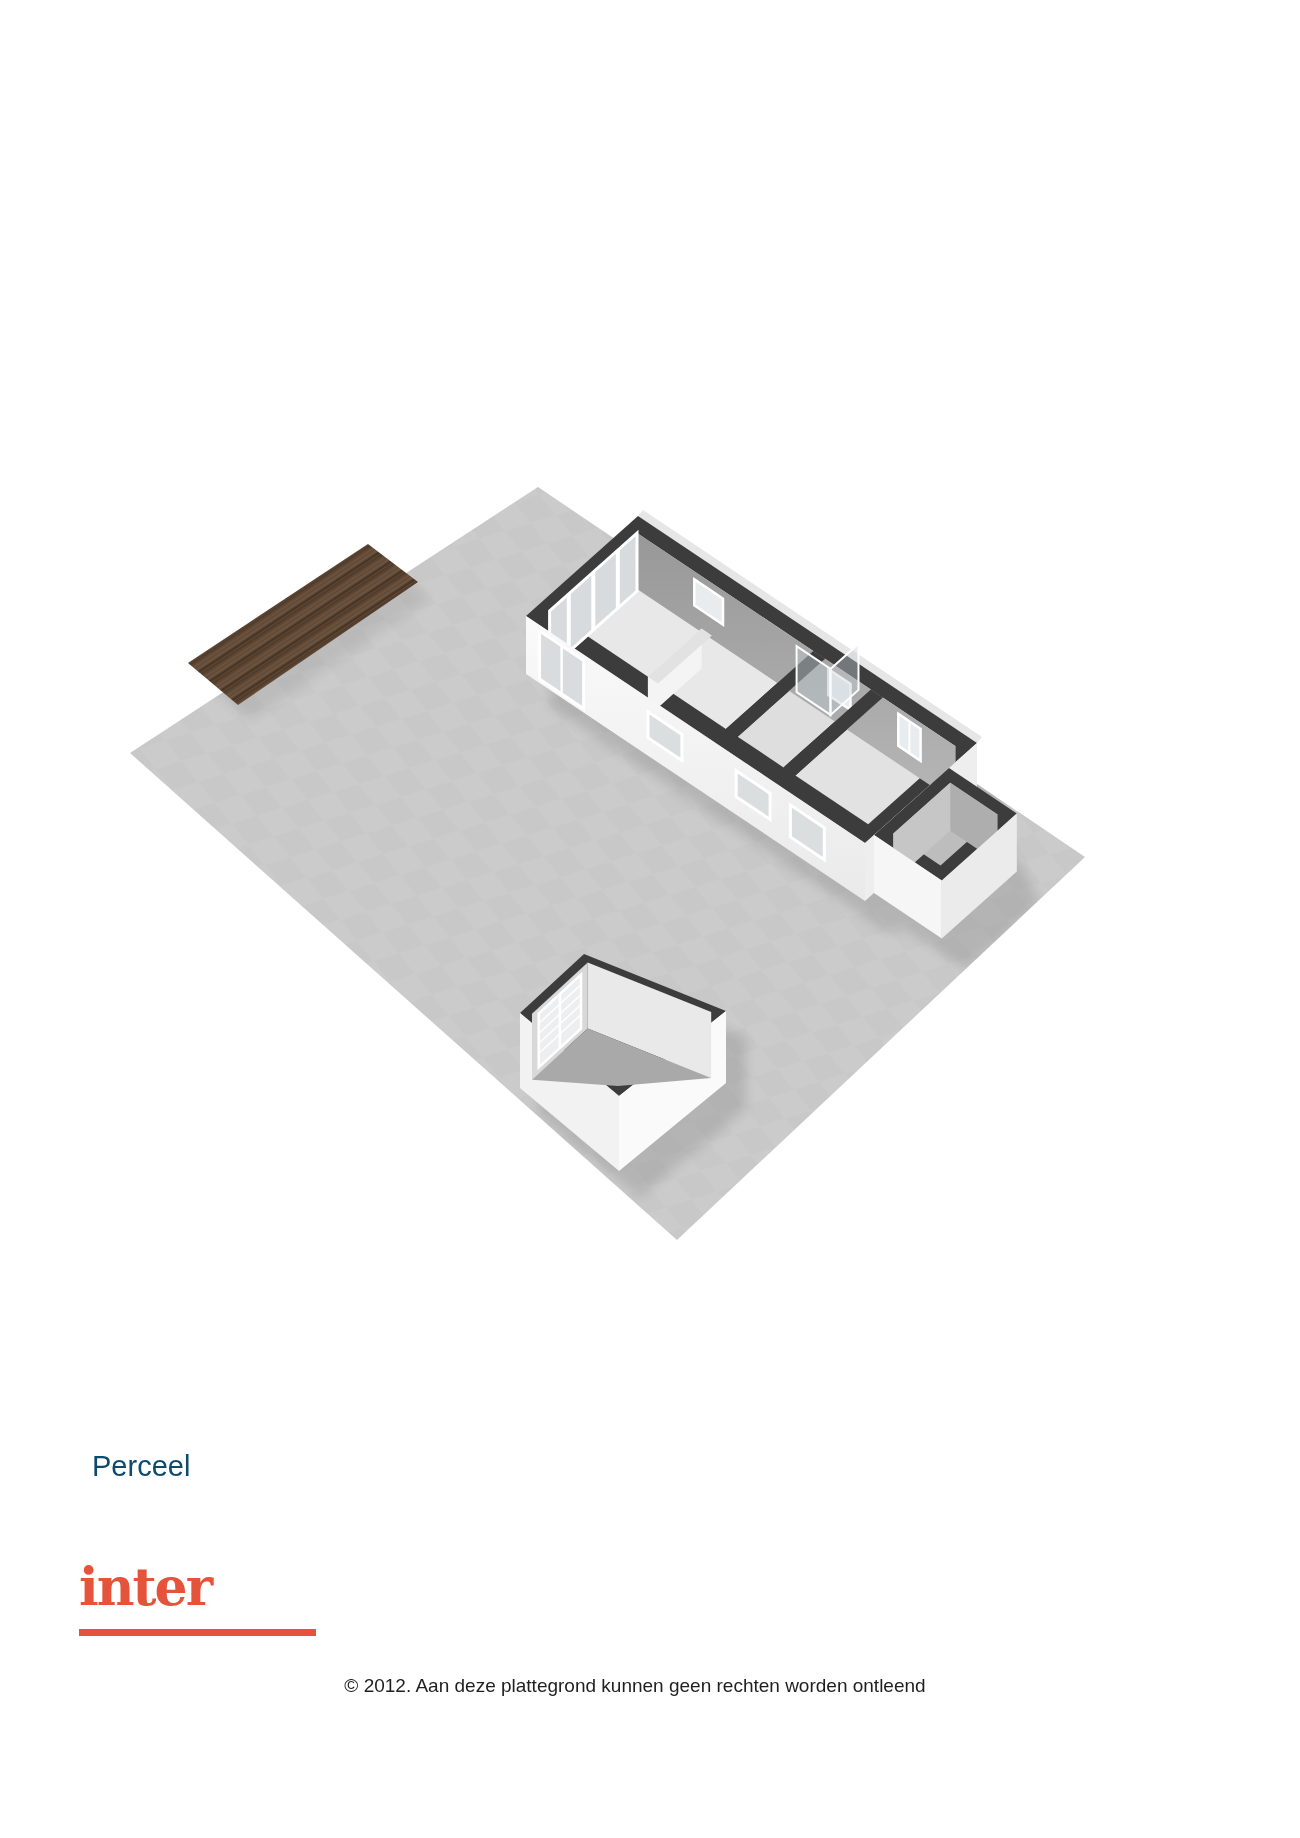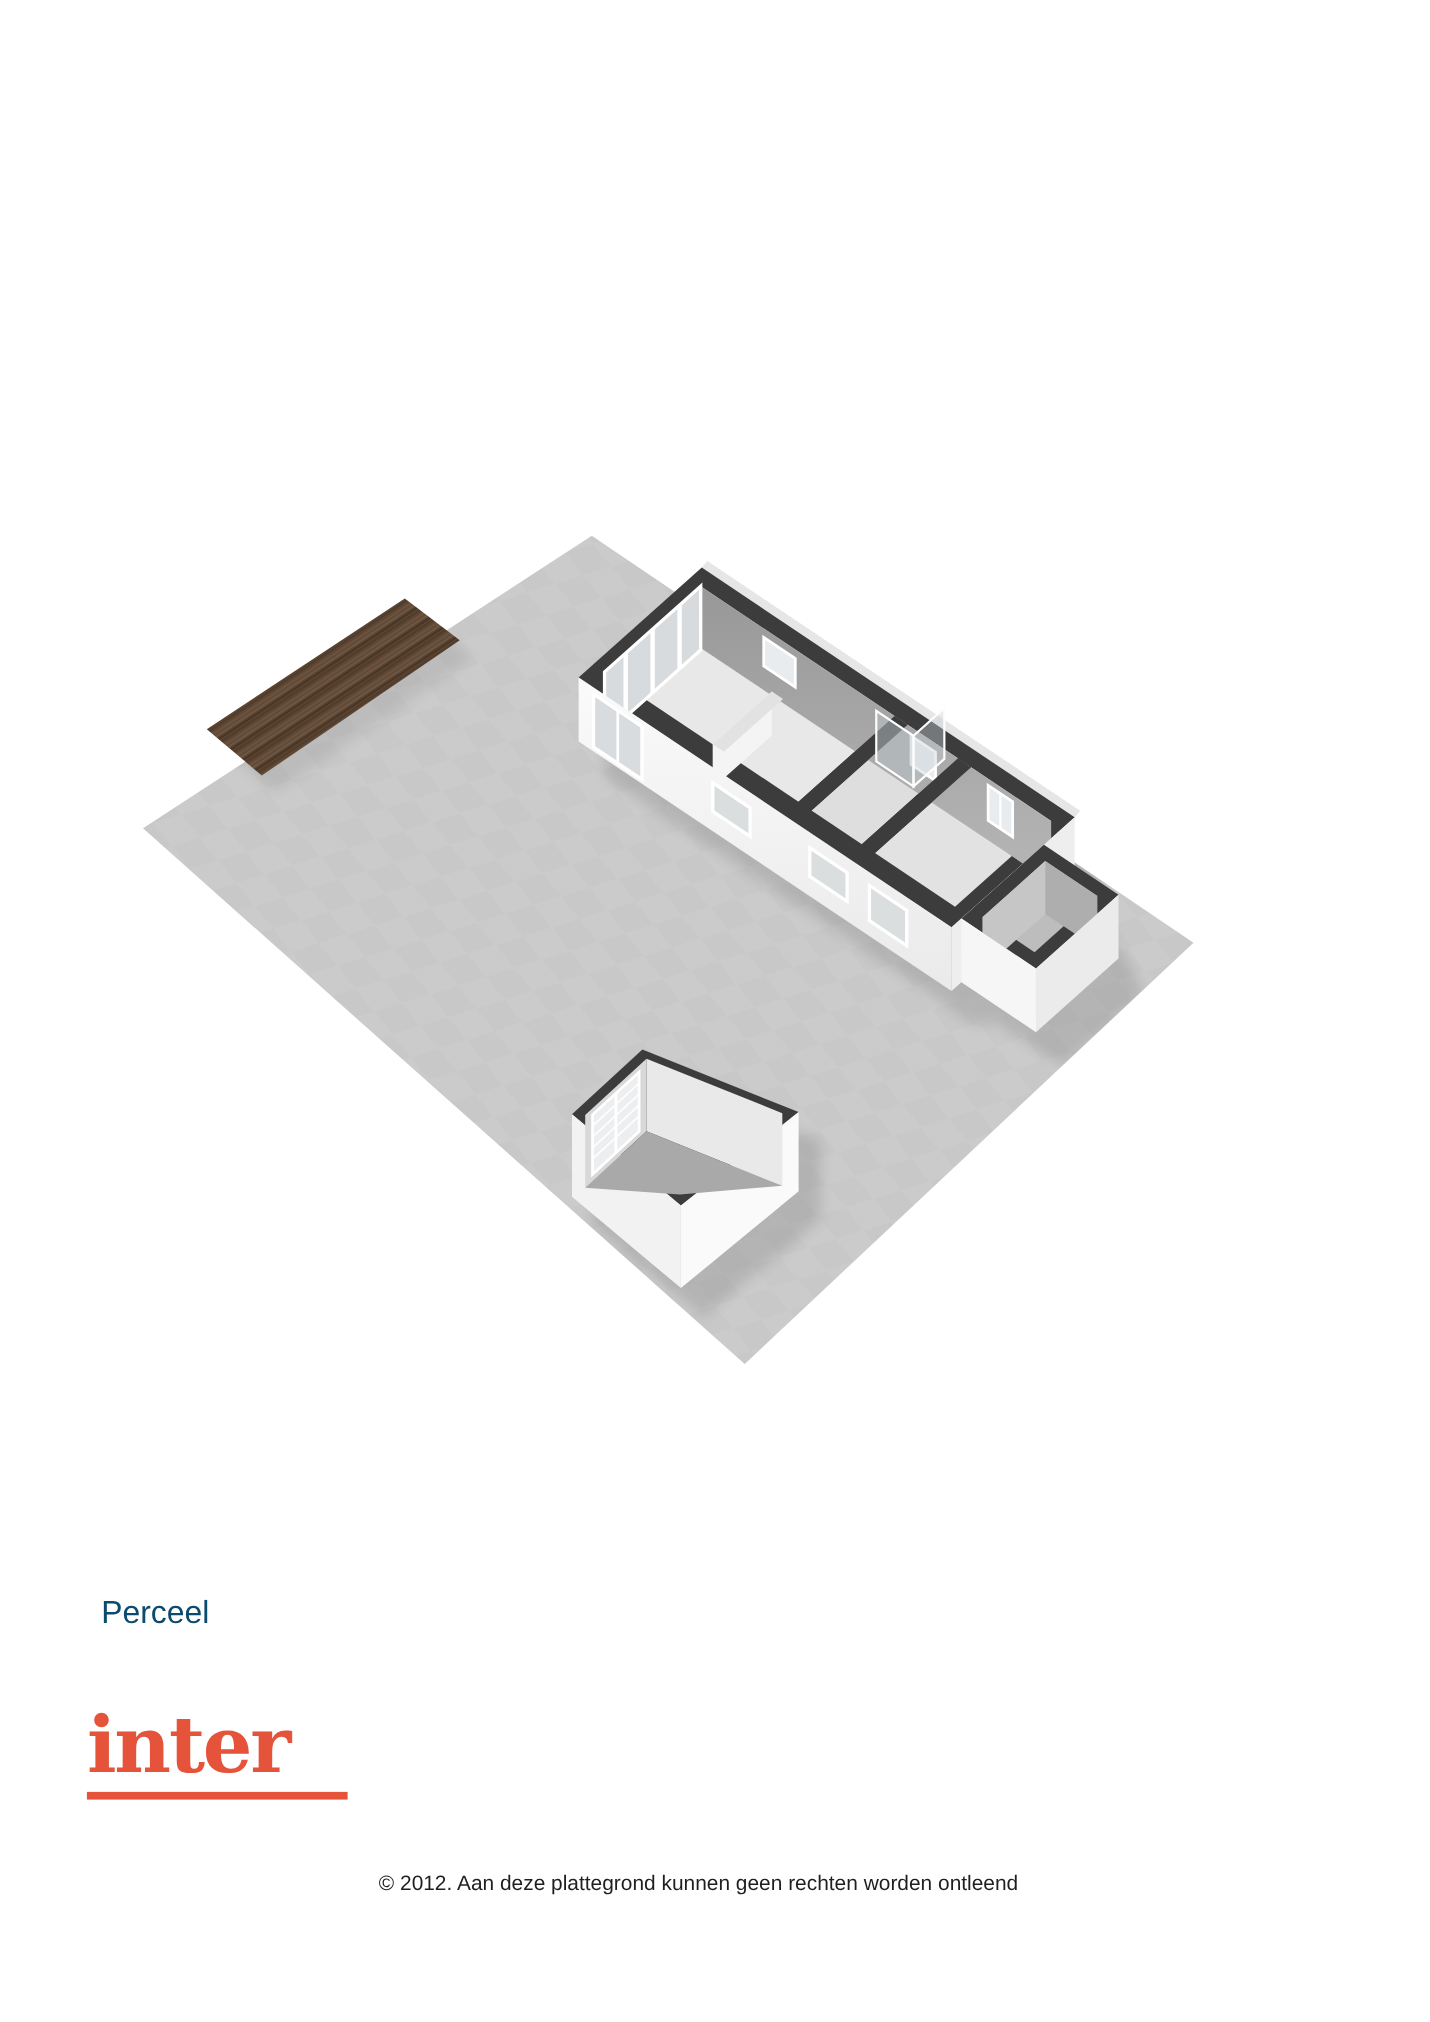--- a/index.html
+++ b/index.html
@@ -12,35 +12,35 @@
   }
   .plan-svg{position:absolute;left:0;top:0;}
   .plan-label{
     position:absolute;left:92px;top:1449px;
     font-size:29px;line-height:34px;color:#0c4a6e;
   }
   .logo{
     position:absolute;left:79px;top:1551px;
     font-family:"DejaVu Serif", serif;
     font-weight:bold;
-    font-size:71px;line-height:71px;letter-spacing:-2px;
+    font-size:52px;line-height:71px;letter-spacing:-2px;
     color:#e5533a;
   }
   .logo-underline{
     width:237px;height:7px;background:#e5533a;margin-top:7px;
   }
   .title{
     position:absolute;left:325px;top:1607px;width:620px;
     text-align:center;
     font-size:35px;font-weight:bold;color:#111111;
   }
   .disclaimer{
     position:absolute;left:295px;top:1673px;width:680px;
     text-align:center;
-    font-size:19px;line-height:26px;color:#1f1f1f;margin-top:27px;
+    font-size:19px;line-height:26px;color:#1f1f1f;
   }
 </style>
 </head>
 <body>
 
 <div class="page">
 
   <svg class="plan-svg" width="1300" height="1838" viewBox="0 0 1300 1838">
     <defs>
       <pattern id="lot" width="44" height="30" patternUnits="userSpaceOnUse" patternTransform="rotate(17)">

